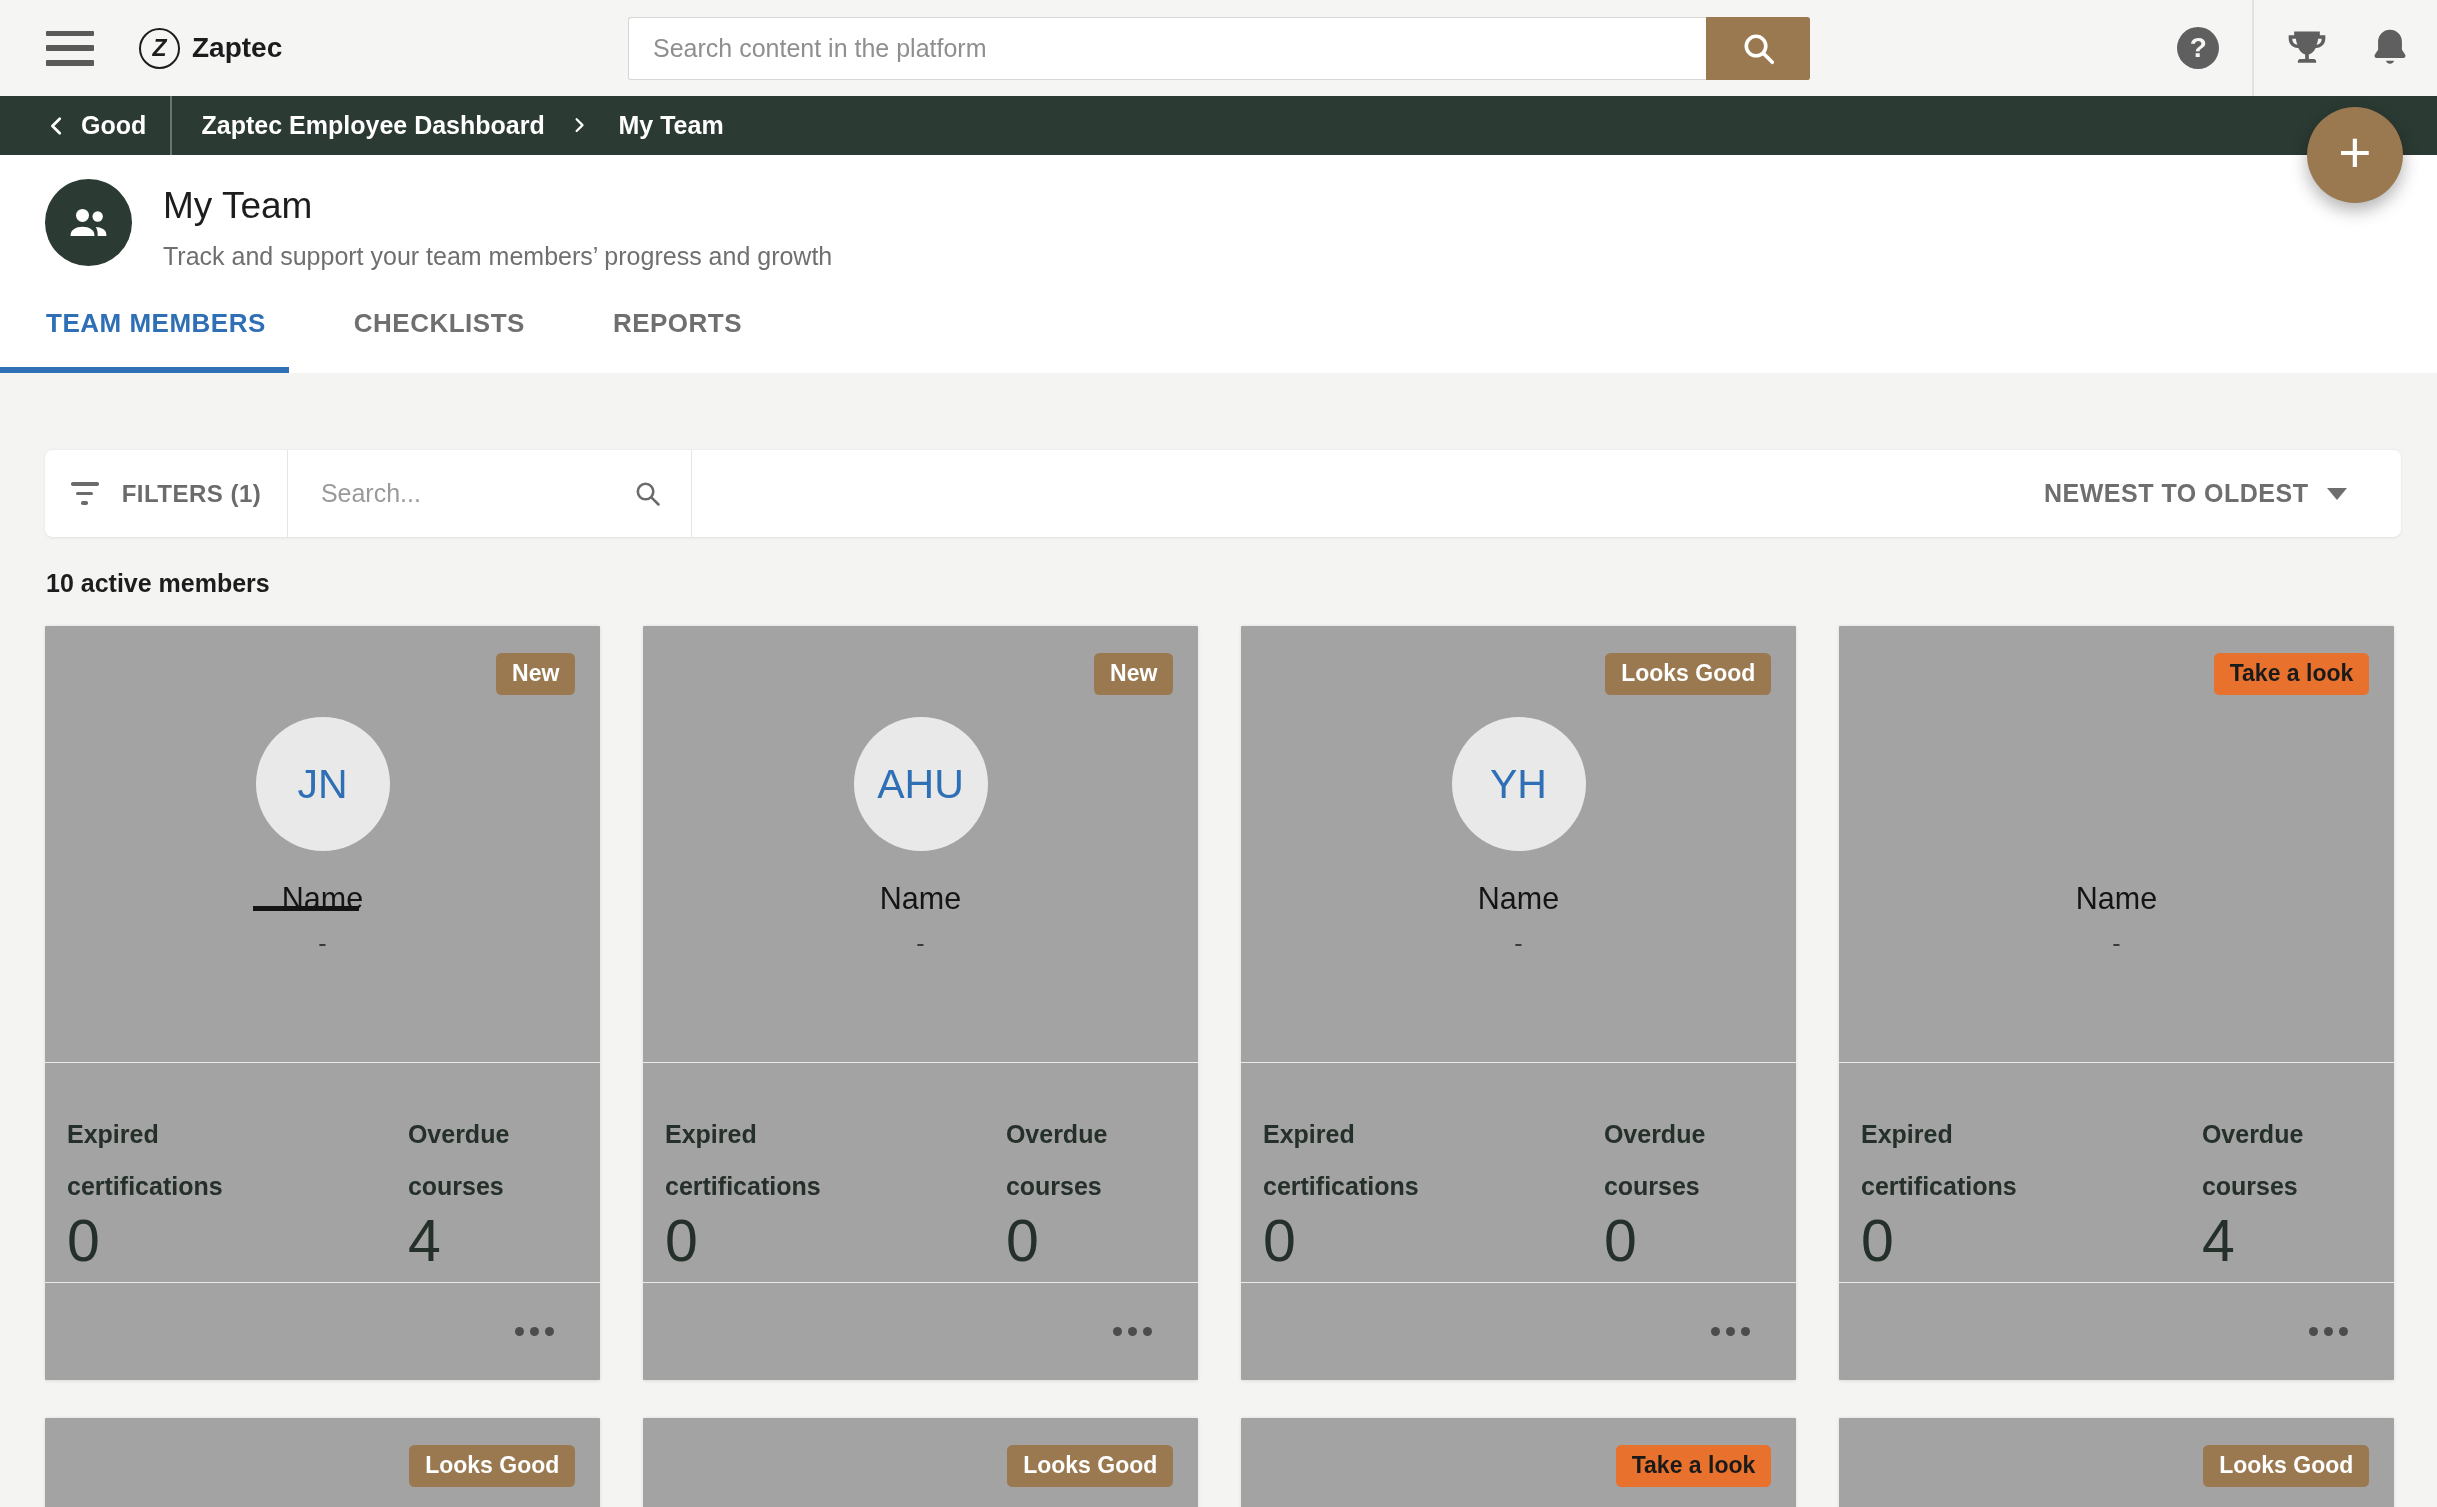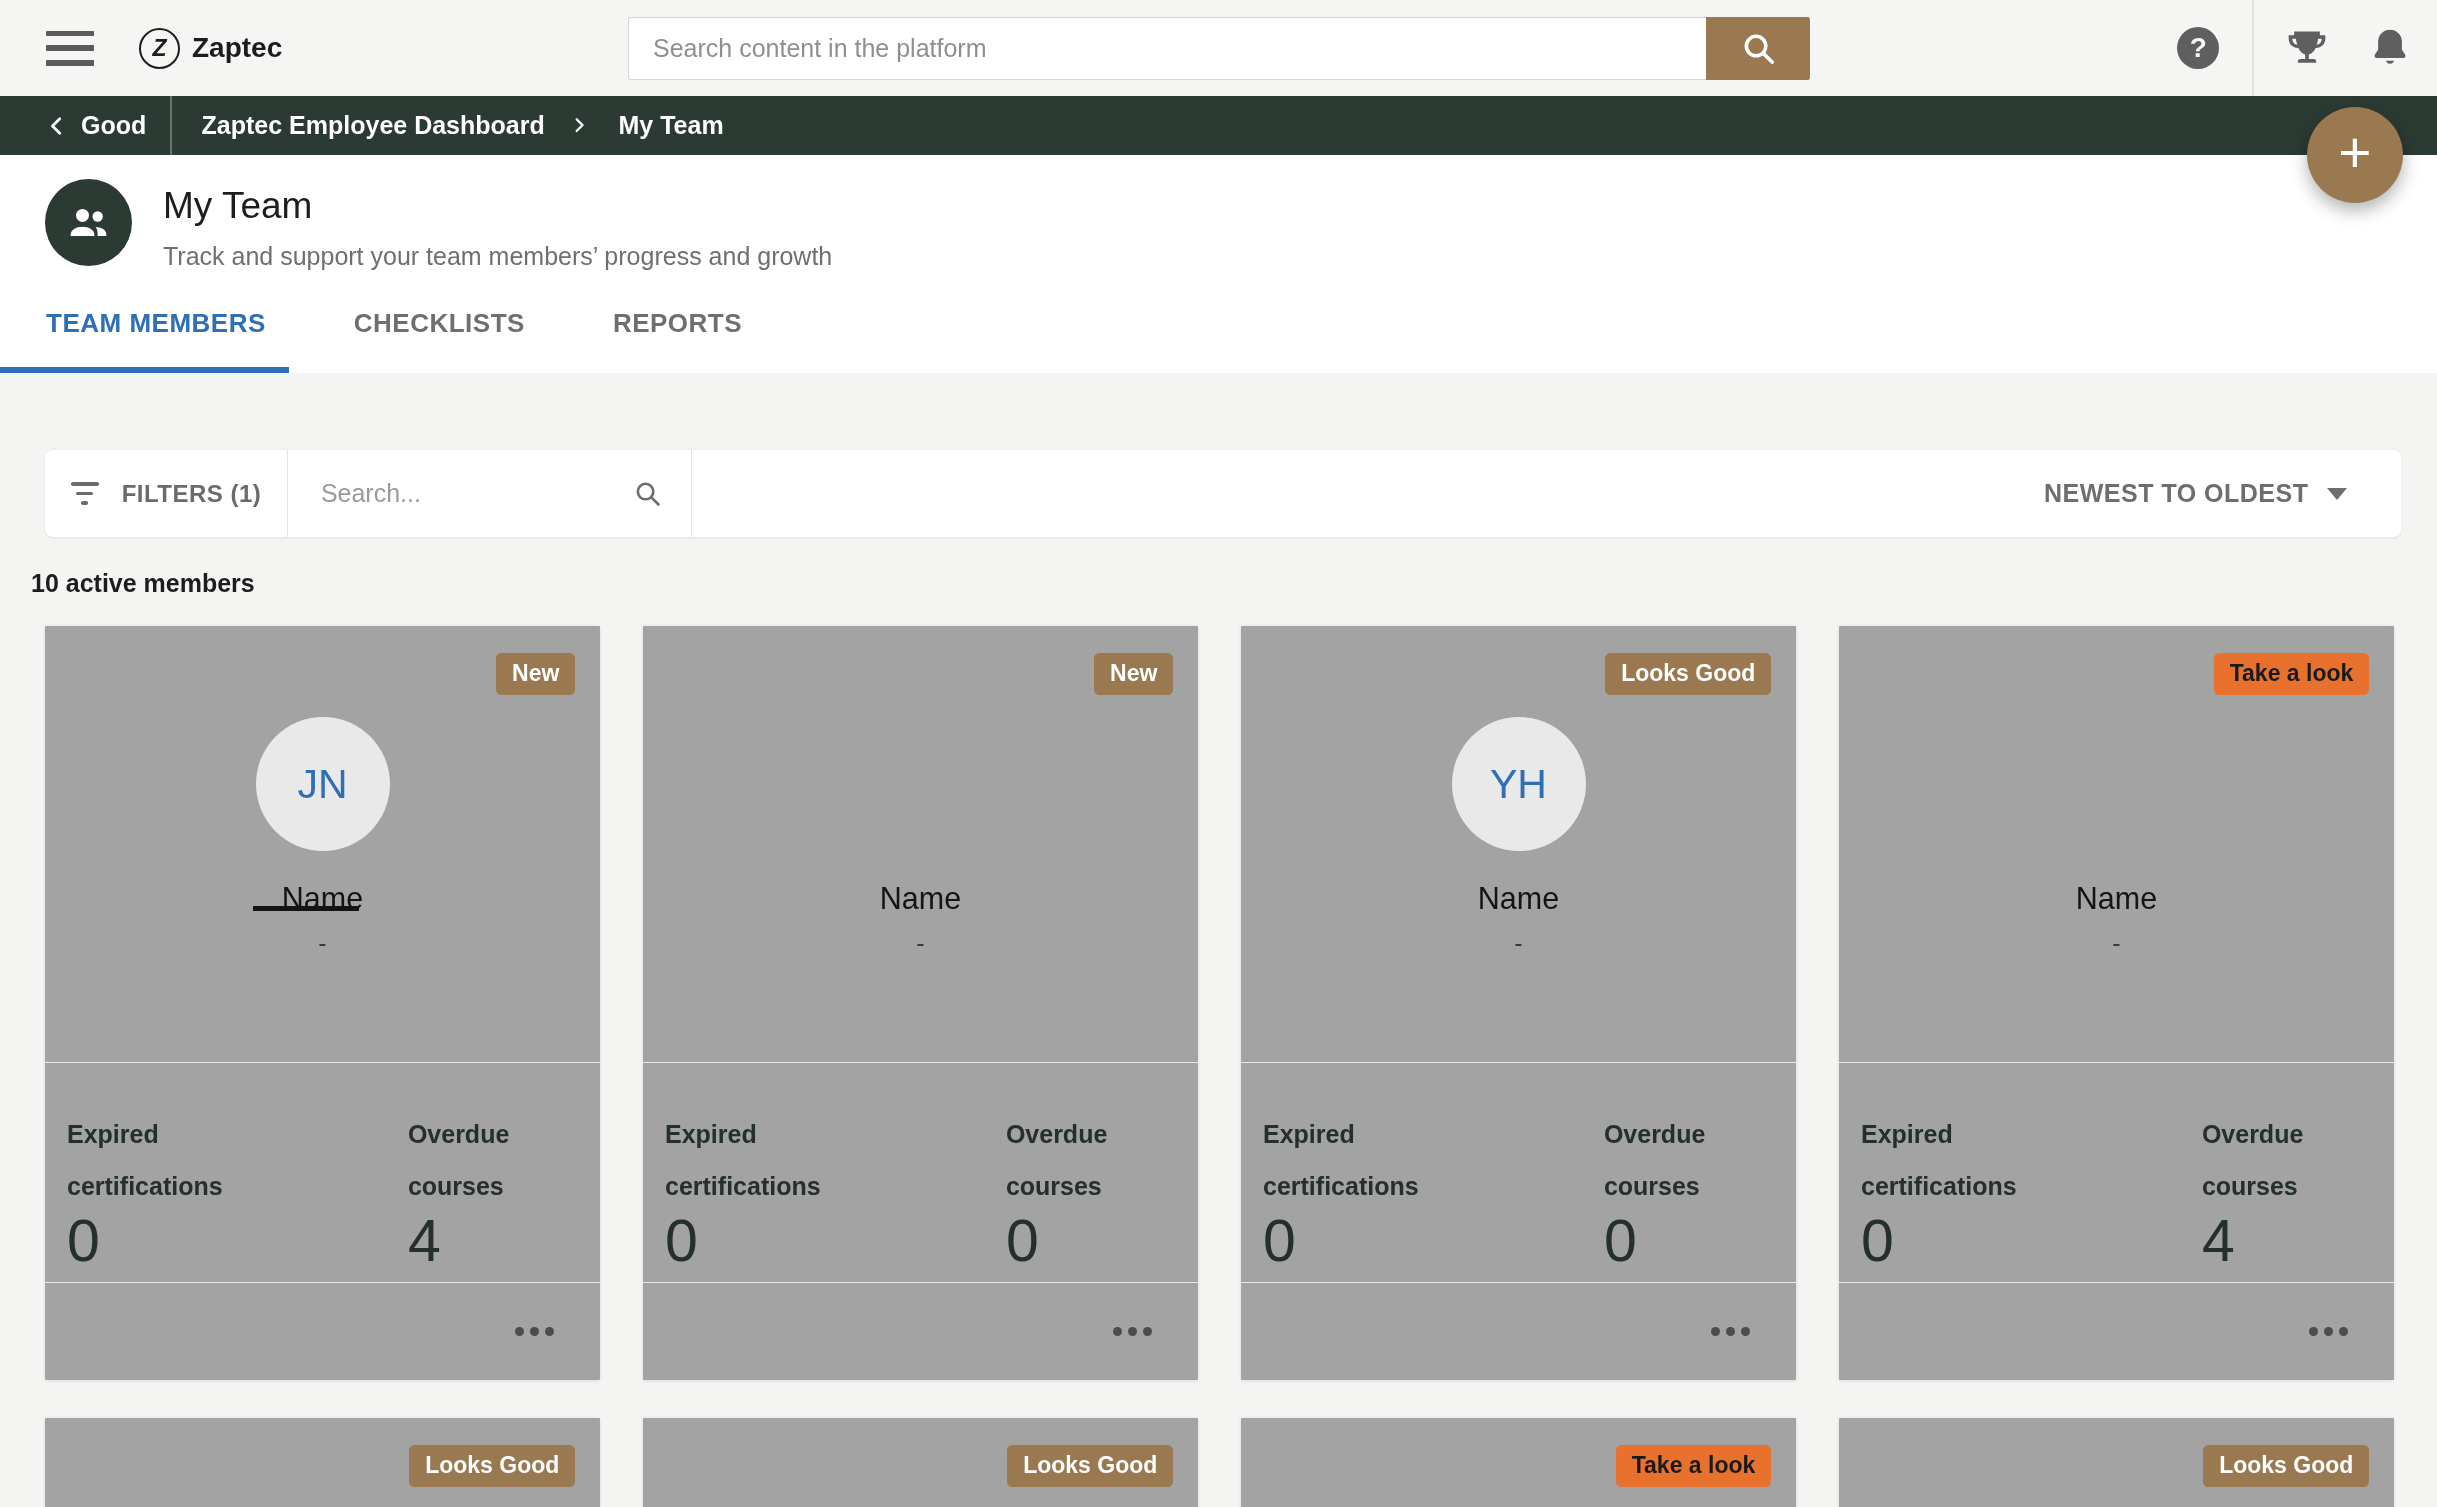--- a/index.html
+++ b/index.html
@@ -61,21 +61,21 @@
   .funnel span:nth-child(1){ width:28px; } .funnel span:nth-child(2){ width:16.6px; } .funnel span:nth-child(3){ width:7.4px; }
   .fb-sep { width:0.9px; height:87px; background:#e5e5e3; }
   .fb-search { width:403px; height:100%; display:flex; align-items:center; padding:0 28px 0 33px; }
   .fb-search input { flex:1; border:none; outline:none; background:transparent; font-family:inherit; font-size:25px; color:#333; min-width:0; }
   .fb-search input::placeholder { color:#9a9a9a; }
   .fb-search svg { width:31px; height:31px; color:#6b6b6b; flex:none; }
   .fb-spacer { flex:1; }
   .sort-btn { display:flex; align-items:center; gap:18.5px; background:none; border:none; cursor:pointer; font-family:inherit; font-size:25px; font-weight:700; letter-spacing:0.5px; color:#6e6e6e; padding-right:54px; }
   .caret-down { width:0; height:0; border-left:10.2px solid transparent; border-right:10.2px solid transparent; border-top:12px solid #6e6e6e; }
 
-  .summary { position:absolute; left:31px; top:196px; font-size:25px; font-weight:700; color:#1d1d1d; }
+  .summary { position:absolute; left:46px; top:196px; font-size:25px; font-weight:700; color:#1d1d1d; }
 
   .cards { position:absolute; left:45px; top:253px; display:grid; grid-template-columns:repeat(4,555px); column-gap:43px; row-gap:38px; }
   .card { position:relative; width:555px; height:754px; background:#a3a3a3; border-radius:1px; box-shadow:0 0.9px 3.7px rgba(0,0,0,.10); cursor:pointer; }
   .card.partial { height:332px; }
   .badge { position:absolute; top:27px; right:25px; padding:7.4px 15.7px; border-radius:5.5px; font-size:23px; font-weight:600; }
   .badge-neutral { background:#9a7950; color:#fff; }
   .badge-attention { background:#e7712d; color:#1a1a1a; }
   .card-avatar { position:absolute; left:50%; top:91px; transform:translateX(-50%); width:134px; height:134px; border-radius:50%; background:#e9e9e9; display:flex; align-items:center; justify-content:center; font-size:41px; font-weight:500; color:#2e6fb6; }
   .member-name { position:absolute; top:255px; left:0; width:100%; text-align:center; font-size:30.5px; font-weight:500; color:#141414; }
   .redact-line { position:absolute; top:280px; left:208px; width:106px; height:4.6px; background:#141414; }
@@ -227,20 +227,23 @@
           <button class="more-btn">
               <i></i>
               <i></i>
               <i></i>
             </button>
         </div>
       </article>
 
       <article class="card">
         <span class="badge badge-neutral">New</span>
+        <div class="card-avatar">
+            <span>AHU</span>
+          </div>
         <div class="member-name">Name</div>
         <div class="member-sub">-</div>
         <div class="stats">
           <div class="stat">
             <div class="stat-label">Expired certifications</div>
             <div class="stat-value">0</div>
           </div>
           <span class="stat-divider"></span>
           <div class="stat second">
             <div class="stat-label">Overdue courses</div>

